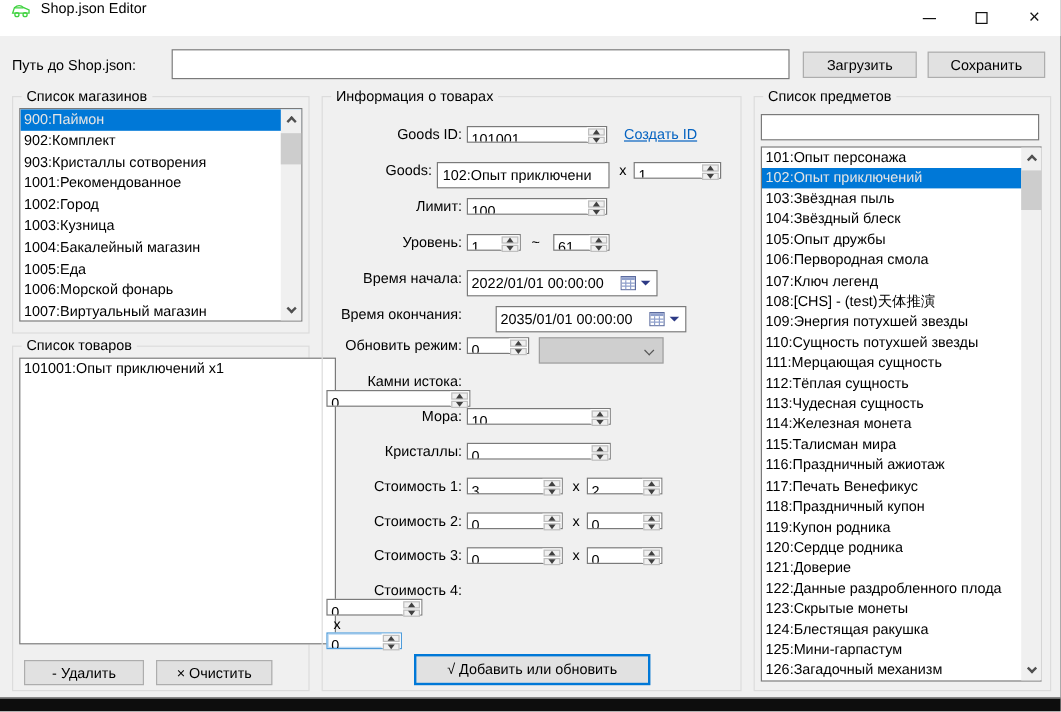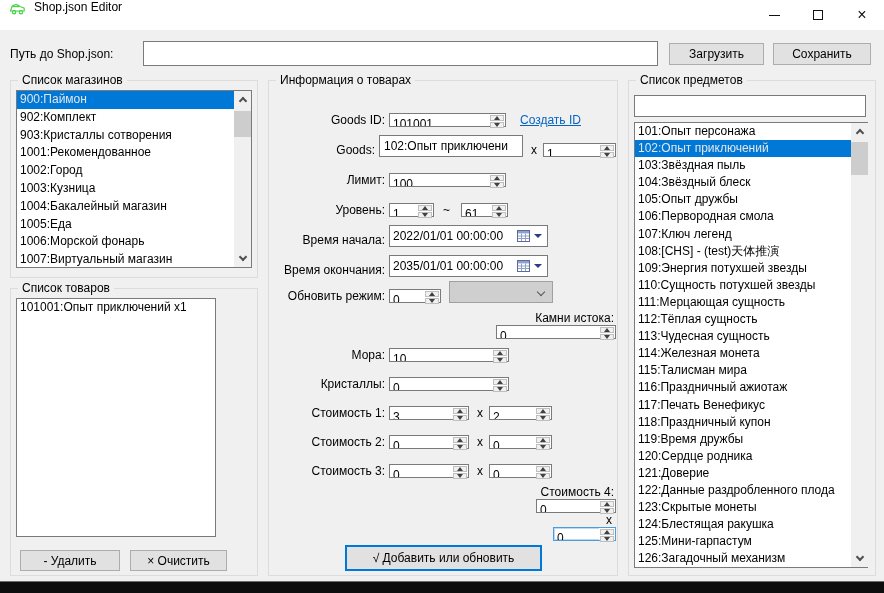--- a/index.html
+++ b/index.html
@@ -43,21 +43,21 @@
   
   .sbar { position:absolute; top:0; right:0; bottom:0; width:17px; background:#f0f0f0; display:flex; flex-direction:column; }
   .sbtn { height:17px; flex:none; display:flex; align-items:center; justify-content:center; }
   .chv { width:6px; height:6px; border:solid #505050; border-width:2px 2px 0 0; }
   .chv.up { transform:rotate(-45deg); margin-top:3px; }
   .chv.down { transform:rotate(135deg); margin-bottom:3px; }
   .strack { flex:1; position:relative; }
   .sthumb { position:absolute; left:0; right:0; background:#cdcdcd; }
 
   
-  .row { position:absolute; left:1px; right:1px; height:22px; display:flex; align-items:flex-end; }
+  .row { position:absolute; left:1px; right:1px; height:22px; display:flex; align-items:flex-start; }
   .lbl { width:117px; flex:none; text-align:right; padding-right:2px; white-space:nowrap; }
   .row.goods-row .lbl { width:92px; }
   .spin { display:flex; align-items:stretch; border:1px solid #7a7a7a; background:#fff; height:14px; margin-left:2px; flex:none; }
   .spin .val { flex:1; padding:3px 0 0 3px; overflow:hidden; white-space:nowrap; }
   .ud { width:16px; flex:none; display:flex; flex-direction:column; gap:1px; padding:1px; background:#fff; }
   .udb { flex:1; border:1px solid #bfbfbf; background:#f0f0f0; display:flex; align-items:center; justify-content:center; }
   .tri-up { width:0; height:0; border-left:3px solid transparent; border-right:3px solid transparent; border-bottom:4px solid #404040; }
   .tri-down { width:0; height:0; border-left:3px solid transparent; border-right:3px solid transparent; border-top:4px solid #404040; }
   .spin.focus { border-color:#4f9cda; box-shadow:inset 0 0 0 1px #bcd9f2; }
   .w117 { width:117px; } .w73 { width:73px; } .w45 { width:45px; }
@@ -139,21 +139,21 @@
             <div class="sthumb" style="top:3px; height:26px;"></div>
           </div>
         <div class="sbtn">
             <span class="chv down"></span>
           </div>
       </div>
     </div>
 
     <div class="group" id="g-goods">
       <span class="gtitle">Список товаров</span>
-      <div class="listbox goods-list" style="left:5px; top:9px; width:200px; height:239px;">
+      <div class="listbox goods-list" style="left:5px; top:9px; width:264px; height:239px;">
           <div class="li">101001:Опыт приключений x1</div>
         </div>
       <div class="btn del-btn">
           <span>- Удалить</span>
         </div>
       <div class="btn clr-btn">
           <span>× Очистить</span>
         </div>
     </div>
 
@@ -169,21 +169,21 @@
                 <span class="tri-up"></span>
               </div>
               <div class="udb">
                 <span class="tri-down"></span>
               </div>
             </span>
         </div>
         <a class="link">Создать ID</a>
       </div>
 
-      <div class="row goods-row" style="top:54px;margin-left:15px;">
+      <div class="row goods-row" style="top:54px;">
         <span class="lbl">Goods:</span>
         <input class="tbox goods-input" value="102:Опыт приключени" style="">
         <span class="xlab">x</span>
         <div class="spin w73">
           <span class="val">1</span>
             <span class="ud">
               <div class="udb">
                 <span class="tri-up"></span>
               </div>
               <div class="udb">
@@ -241,21 +241,21 @@
           <span class="val">2022/01/01 00:00:00</span>
           <svg width="13" height="12" viewBox="0 0 13 12">
             <rect x="0.5" y="0.5" width="12" height="11" fill="#ffffff" stroke="#5b6b9e"></rect>
             <rect x="1" y="1" width="11" height="2.4" fill="#8fa0cc"></rect>
             <path d="M4.5 3.5 V11 M8.5 3.5 V11 M1 6 H12 M1 8.5 H12" stroke="#8fa0cc" stroke-width="1" fill="none"></path>
           </svg>
           <span class="drop-tri"></span>
         </div>
       </div>
 
-      <div class="row" style="top:174px;">
+      <div class="row" style="top:174px;gap:24px;">
         <span class="lbl">Время окончания:</span>
         <div class="picker">
           <span class="val">2035/01/01 00:00:00</span>
           <svg width="13" height="12" viewBox="0 0 13 12">
             <rect x="0.5" y="0.5" width="12" height="11" fill="#ffffff" stroke="#5b6b9e"></rect>
             <rect x="1" y="1" width="11" height="2.4" fill="#8fa0cc"></rect>
             <path d="M4.5 3.5 V11 M8.5 3.5 V11 M1 6 H12 M1 8.5 H12" stroke="#8fa0cc" stroke-width="1" fill="none"></path>
           </svg>
           <span class="drop-tri"></span>
         </div>
@@ -453,21 +453,21 @@
           <div class="li">109:Энергия потухшей звезды</div>
           <div class="li">110:Сущность потухшей звезды</div>
           <div class="li">111:Мерцающая сущность</div>
           <div class="li">112:Тёплая сущность</div>
           <div class="li">113:Чудесная сущность</div>
           <div class="li">114:Железная монета</div>
           <div class="li">115:Талисман мира</div>
           <div class="li">116:Праздничный ажиотаж</div>
           <div class="li">117:Печать Венефикус</div>
           <div class="li">118:Праздничный купон</div>
-          <div class="li">119:Время дружбы</div>
+          <div class="li">119:Купон родника</div>
           <div class="li">120:Сердце родника</div>
           <div class="li">121:Доверие</div>
           <div class="li">122:Данные раздробленного плода</div>
           <div class="li">123:Скрытые монеты</div>
           <div class="li">124:Блестящая ракушка</div>
           <div class="li">125:Мини-гарпастум</div>
           <div class="li">126:Загадочный механизм</div>
         </div>
       <div class="sbar" style="top:42px; right:7px; height:444px;">
         <div class="sbtn">

